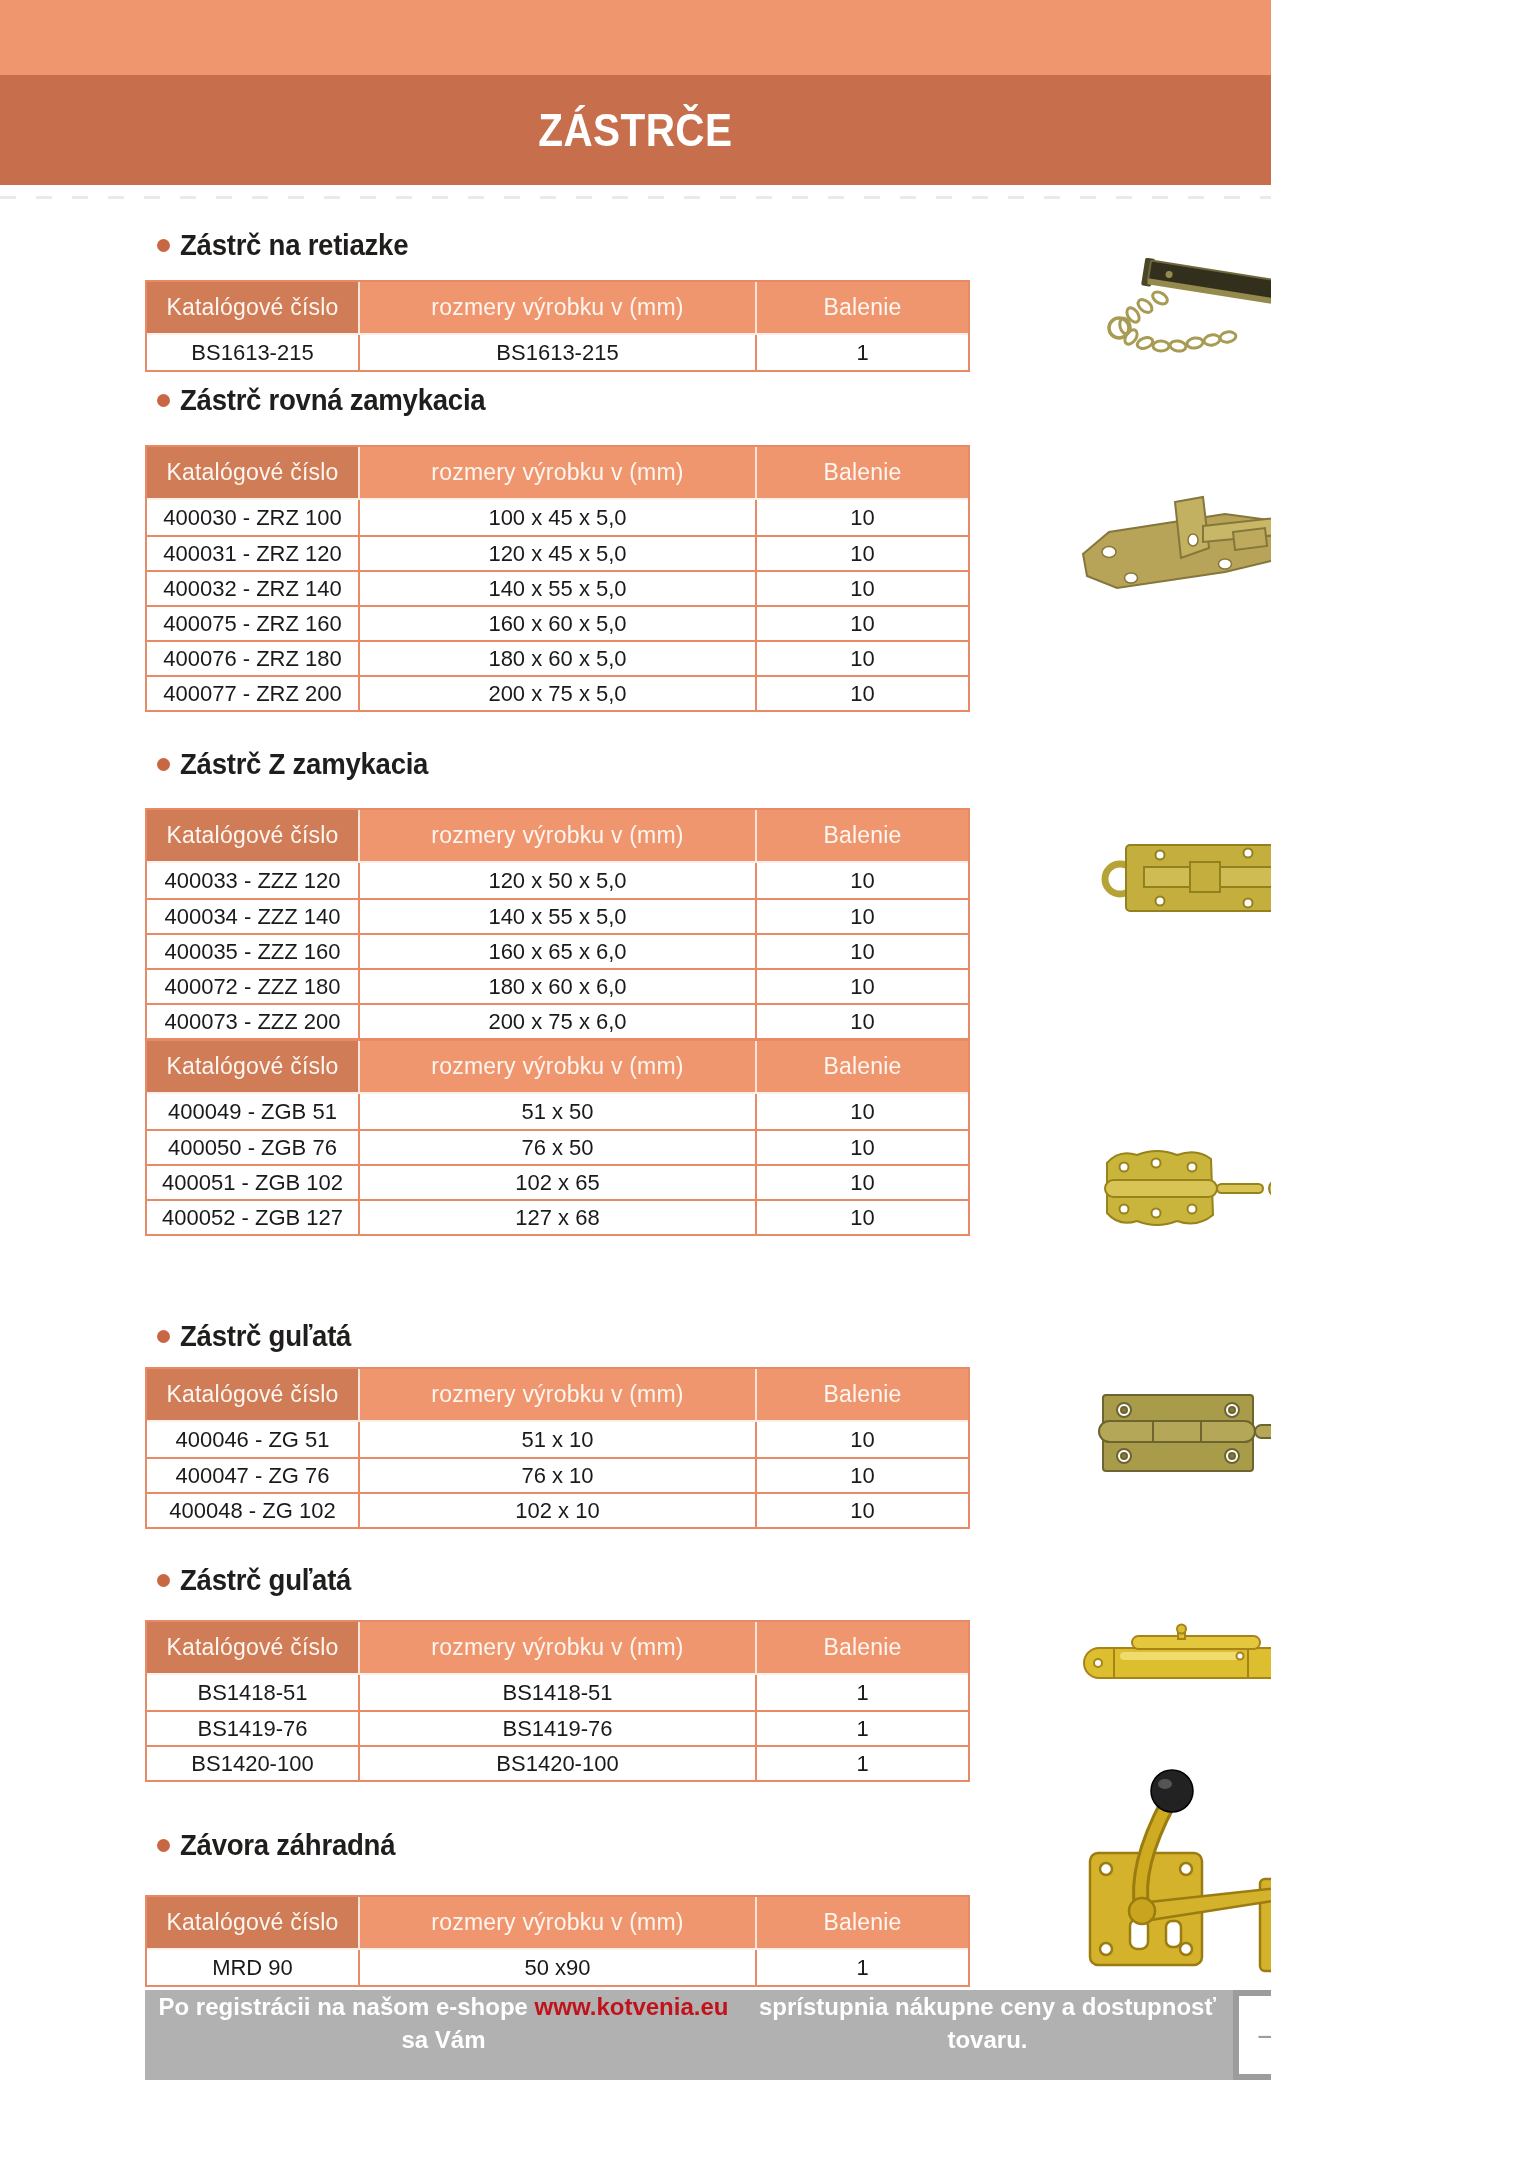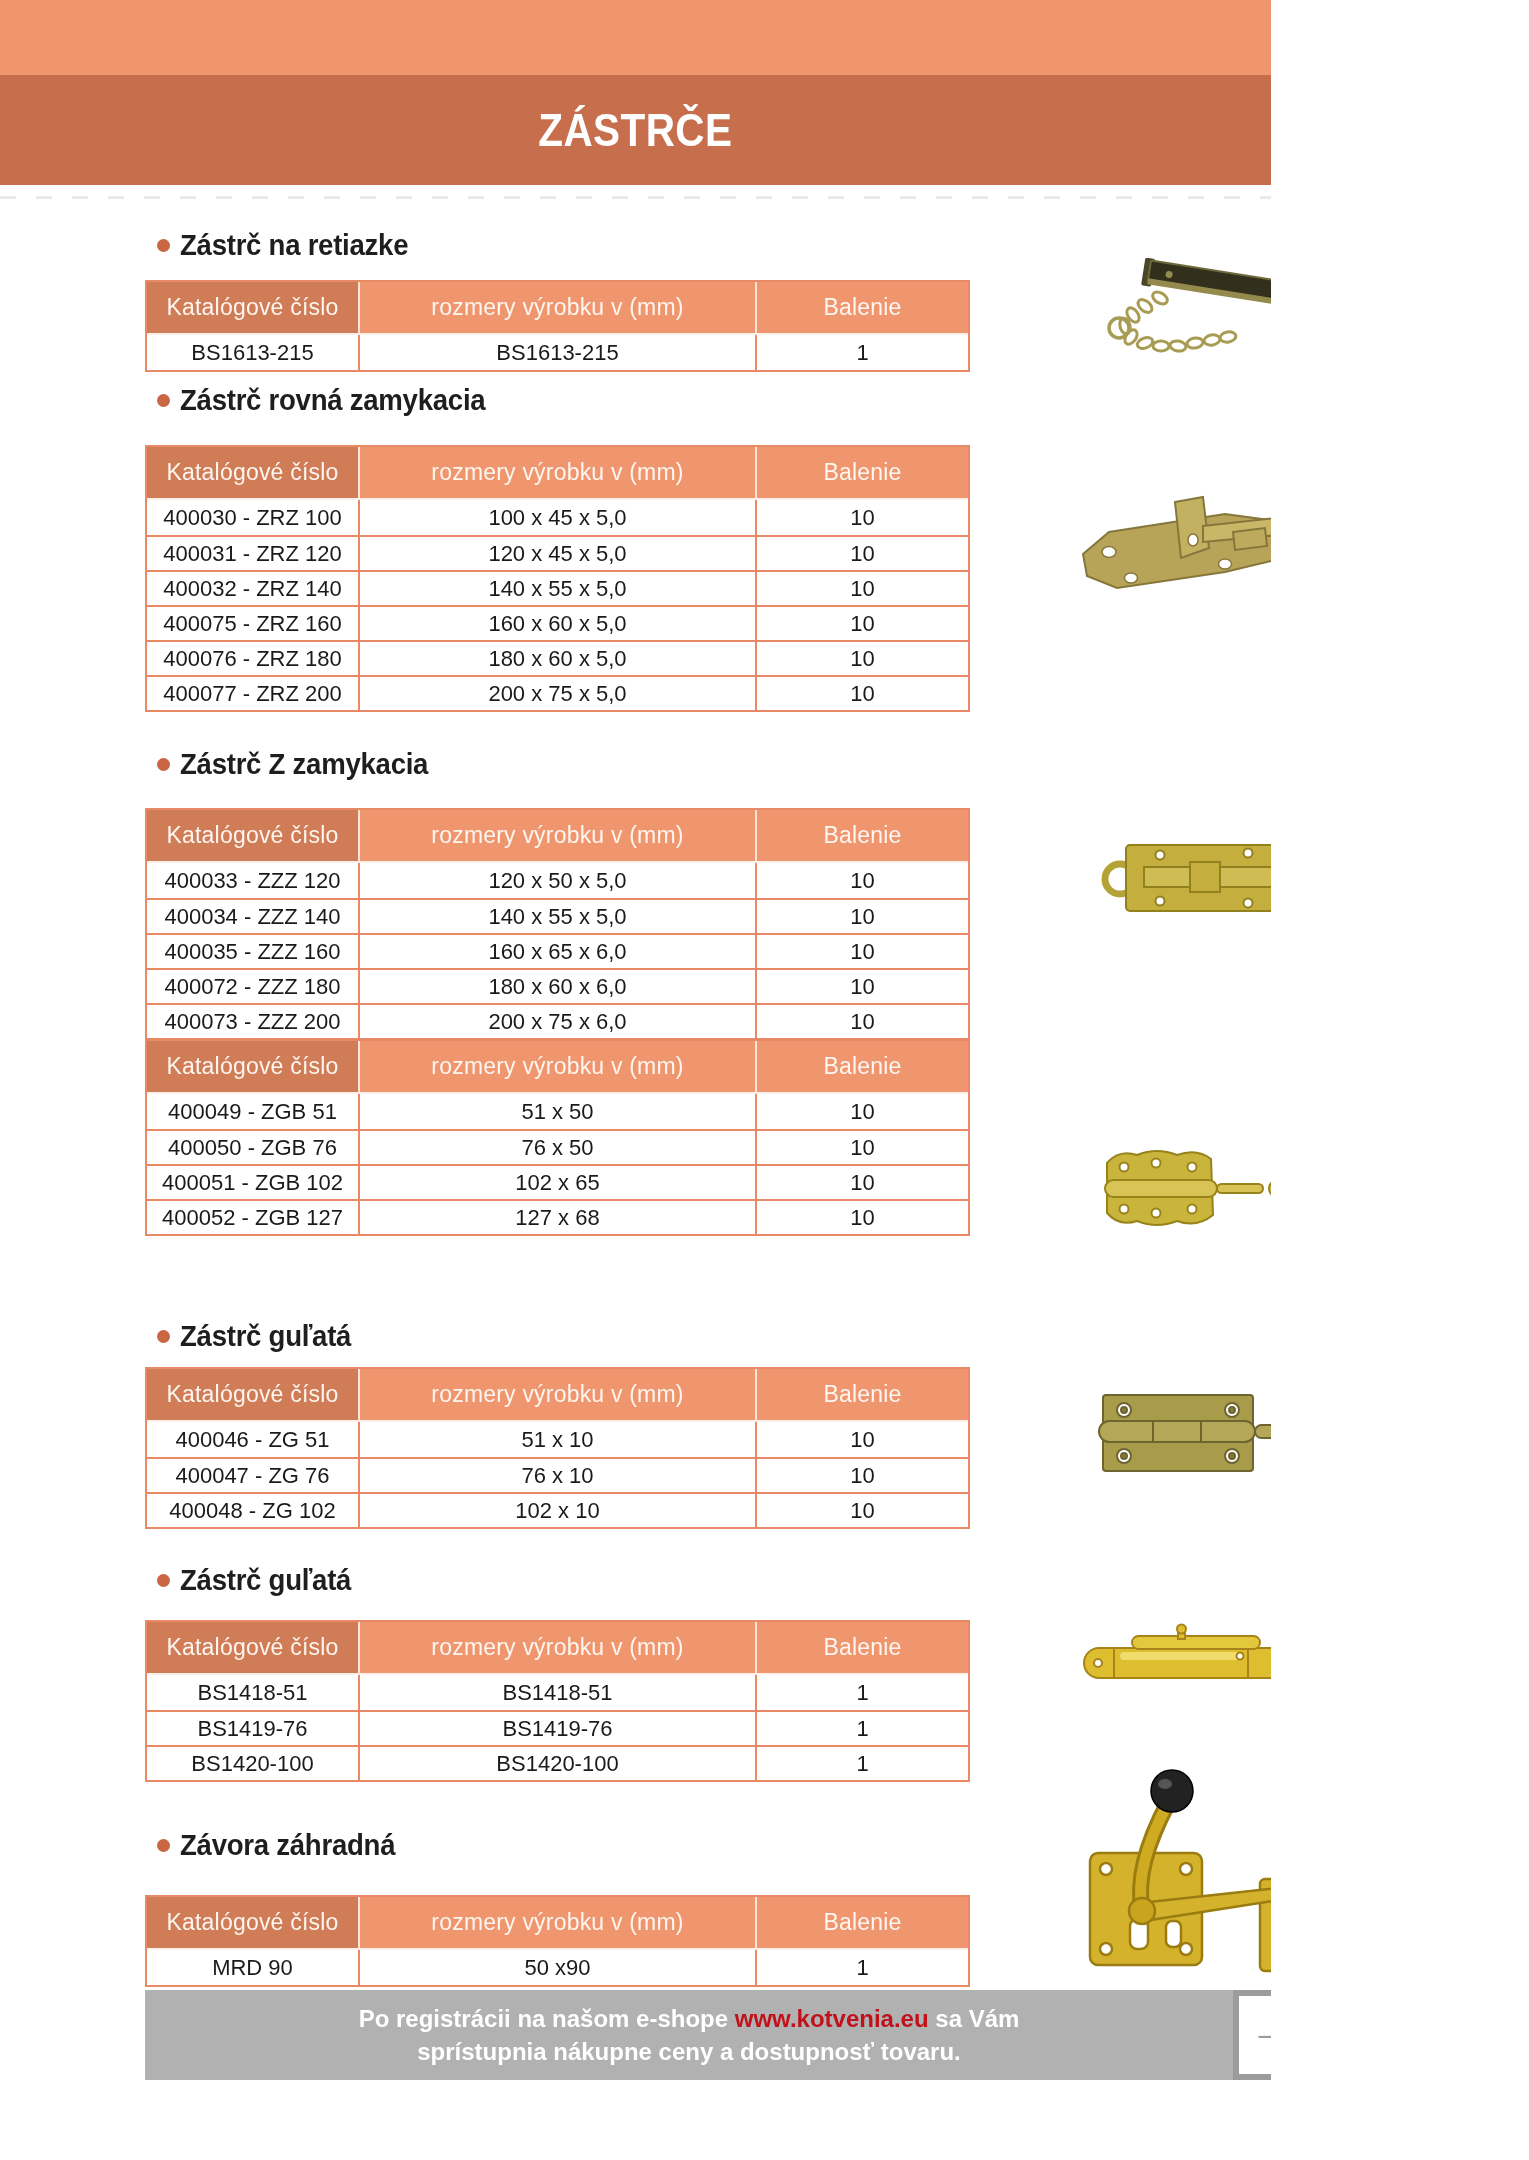--- a/index.html
+++ b/index.html
@@ -38,21 +38,21 @@
   .product-table td{height:35px;padding:0;background:#fff;text-align:center;font-size:22px;color:#1a1a1a;
                     border-top:2px solid var(--table-border)}
   .product-table tbody tr:first-child td{border-top:0}
   .product-table td + td{border-left:2px solid var(--table-border)}
 
   #photo-layer{position:absolute;left:0;top:0;width:100%;height:100%;pointer-events:none}
   figure.product-photo{position:absolute;margin:0}
   figure.product-photo svg{width:100%;height:100%;display:block}
 
   .footer-bar{position:absolute;left:145px;top:1990px;width:1088px;height:90px;background:var(--footer-gray);
-              display:flex;flex-direction:column;justify-content:center;text-align:center;
+              display:flex;justify-content:center;text-align:center;
               color:#fff;font-weight:700;font-size:24px;line-height:33px}
   .footer-link{color:var(--link-red);text-decoration:none;font-weight:700}
   .page-number-box{position:absolute;left:1233px;top:1990px;width:149px;height:90px;background:#fff;
                    border:6px solid var(--page-number-gray);display:flex;align-items:center;justify-content:center;
                    font-size:31px;color:var(--page-number-gray);letter-spacing:2px}
 </style>
 </head>
 <body>
 
 <div class="page">

